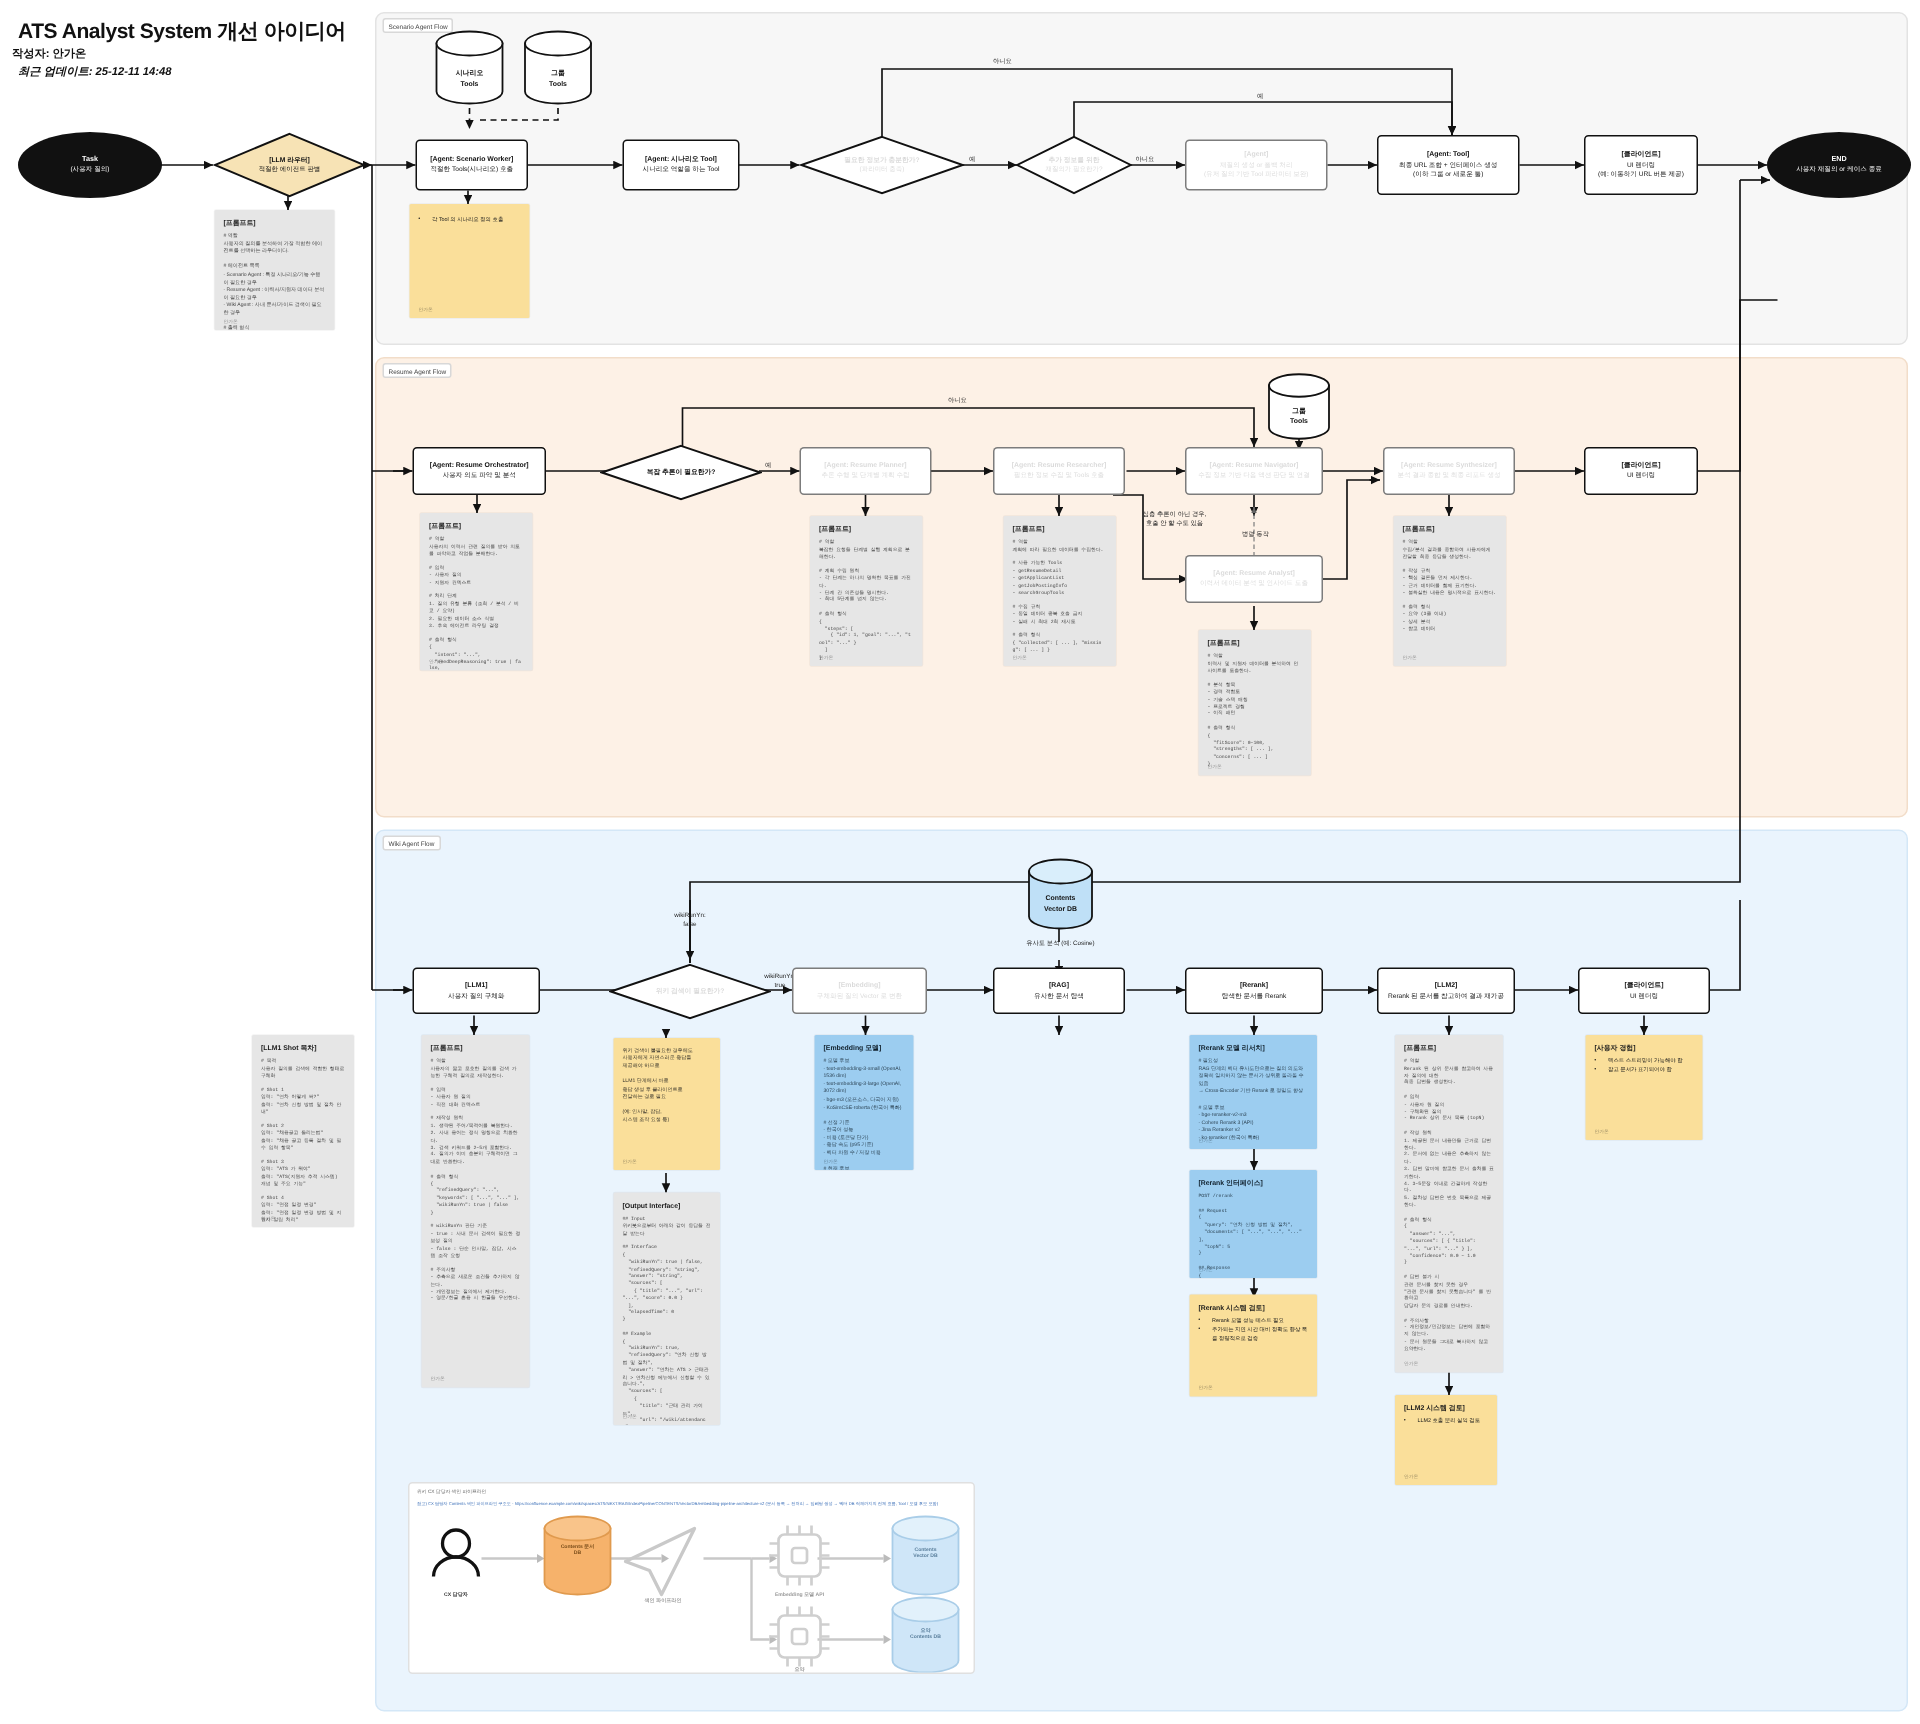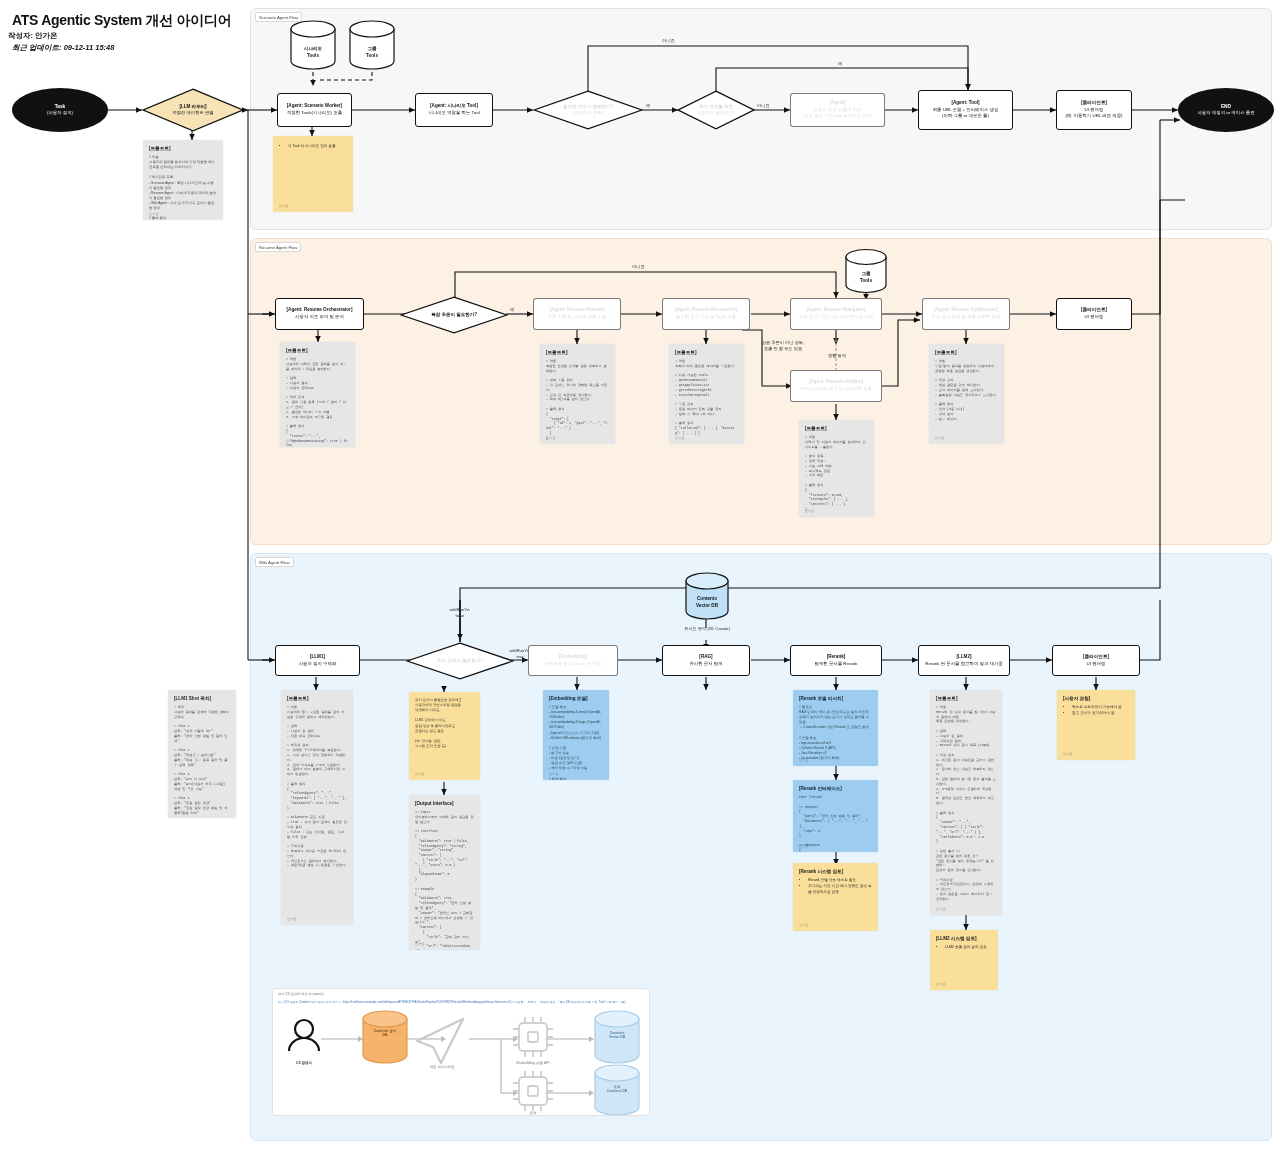--- a/index.html
+++ b/index.html
@@ -100,23 +100,23 @@
   #subdiagram .sdtag{position:absolute;left:5px;top:3px;font-size:3.2px;color:#666;}
   #subdiagram .sdlink{position:absolute;left:5px;top:11px;width:368px;font-size:2.8px;
       color:#3b6fb8;line-height:1.6;word-break:break-all;}
   .sdcap{position:absolute;font-size:3.4px;color:#333;text-align:center;font-weight:bold;}
 </style>
 </head>
 <body>
 
 <div class="canvas">
 
-  <div class="abs" id="doc-title">ATS Agentic System 개선 아이디어</div>
+  <div class="abs" id="doc-title">ATS Analyst System 개선 아이디어</div>
   <div class="abs" id="doc-author">작성자: 안가온</div>
-  <div class="abs" id="doc-updated">최근 업데이트: 09-12-11 15:48</div>
+  <div class="abs" id="doc-updated">최근 업데이트: 25-12-11 14:48</div>
 
   <div class="abs band" id="band-scenario">
     <span class="band-label">Scenario Agent Flow</span>
   </div>
   <div class="abs band" id="band-resume">
     <span class="band-label">Resume Agent Flow</span>
   </div>
   <div class="abs band" id="band-wiki">
     <span class="band-label">Wiki Agent Flow</span>
   </div>

